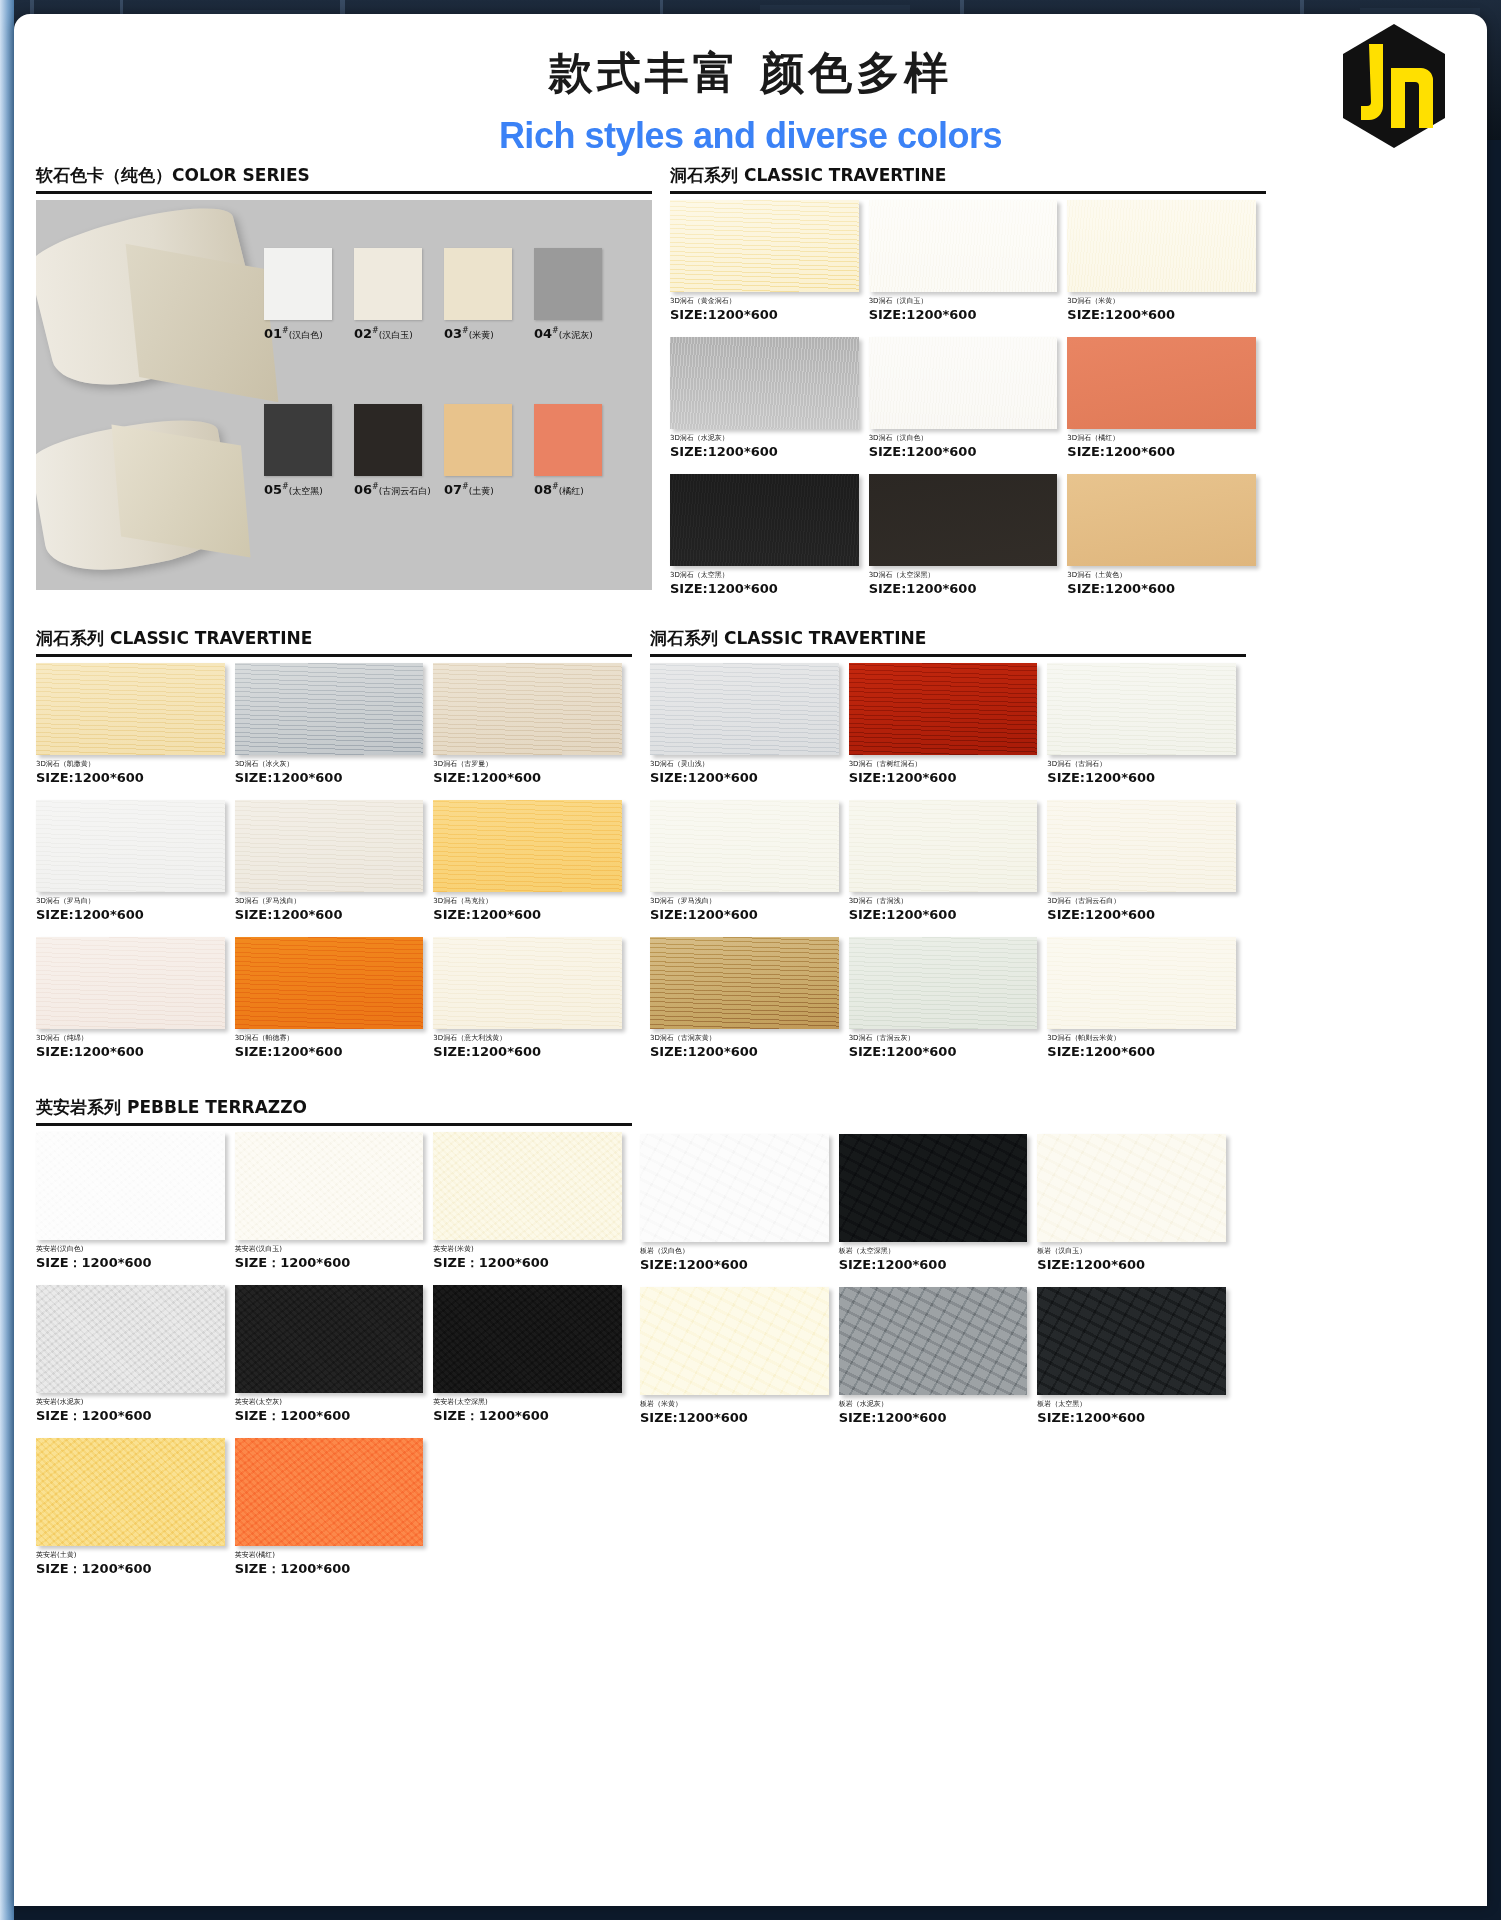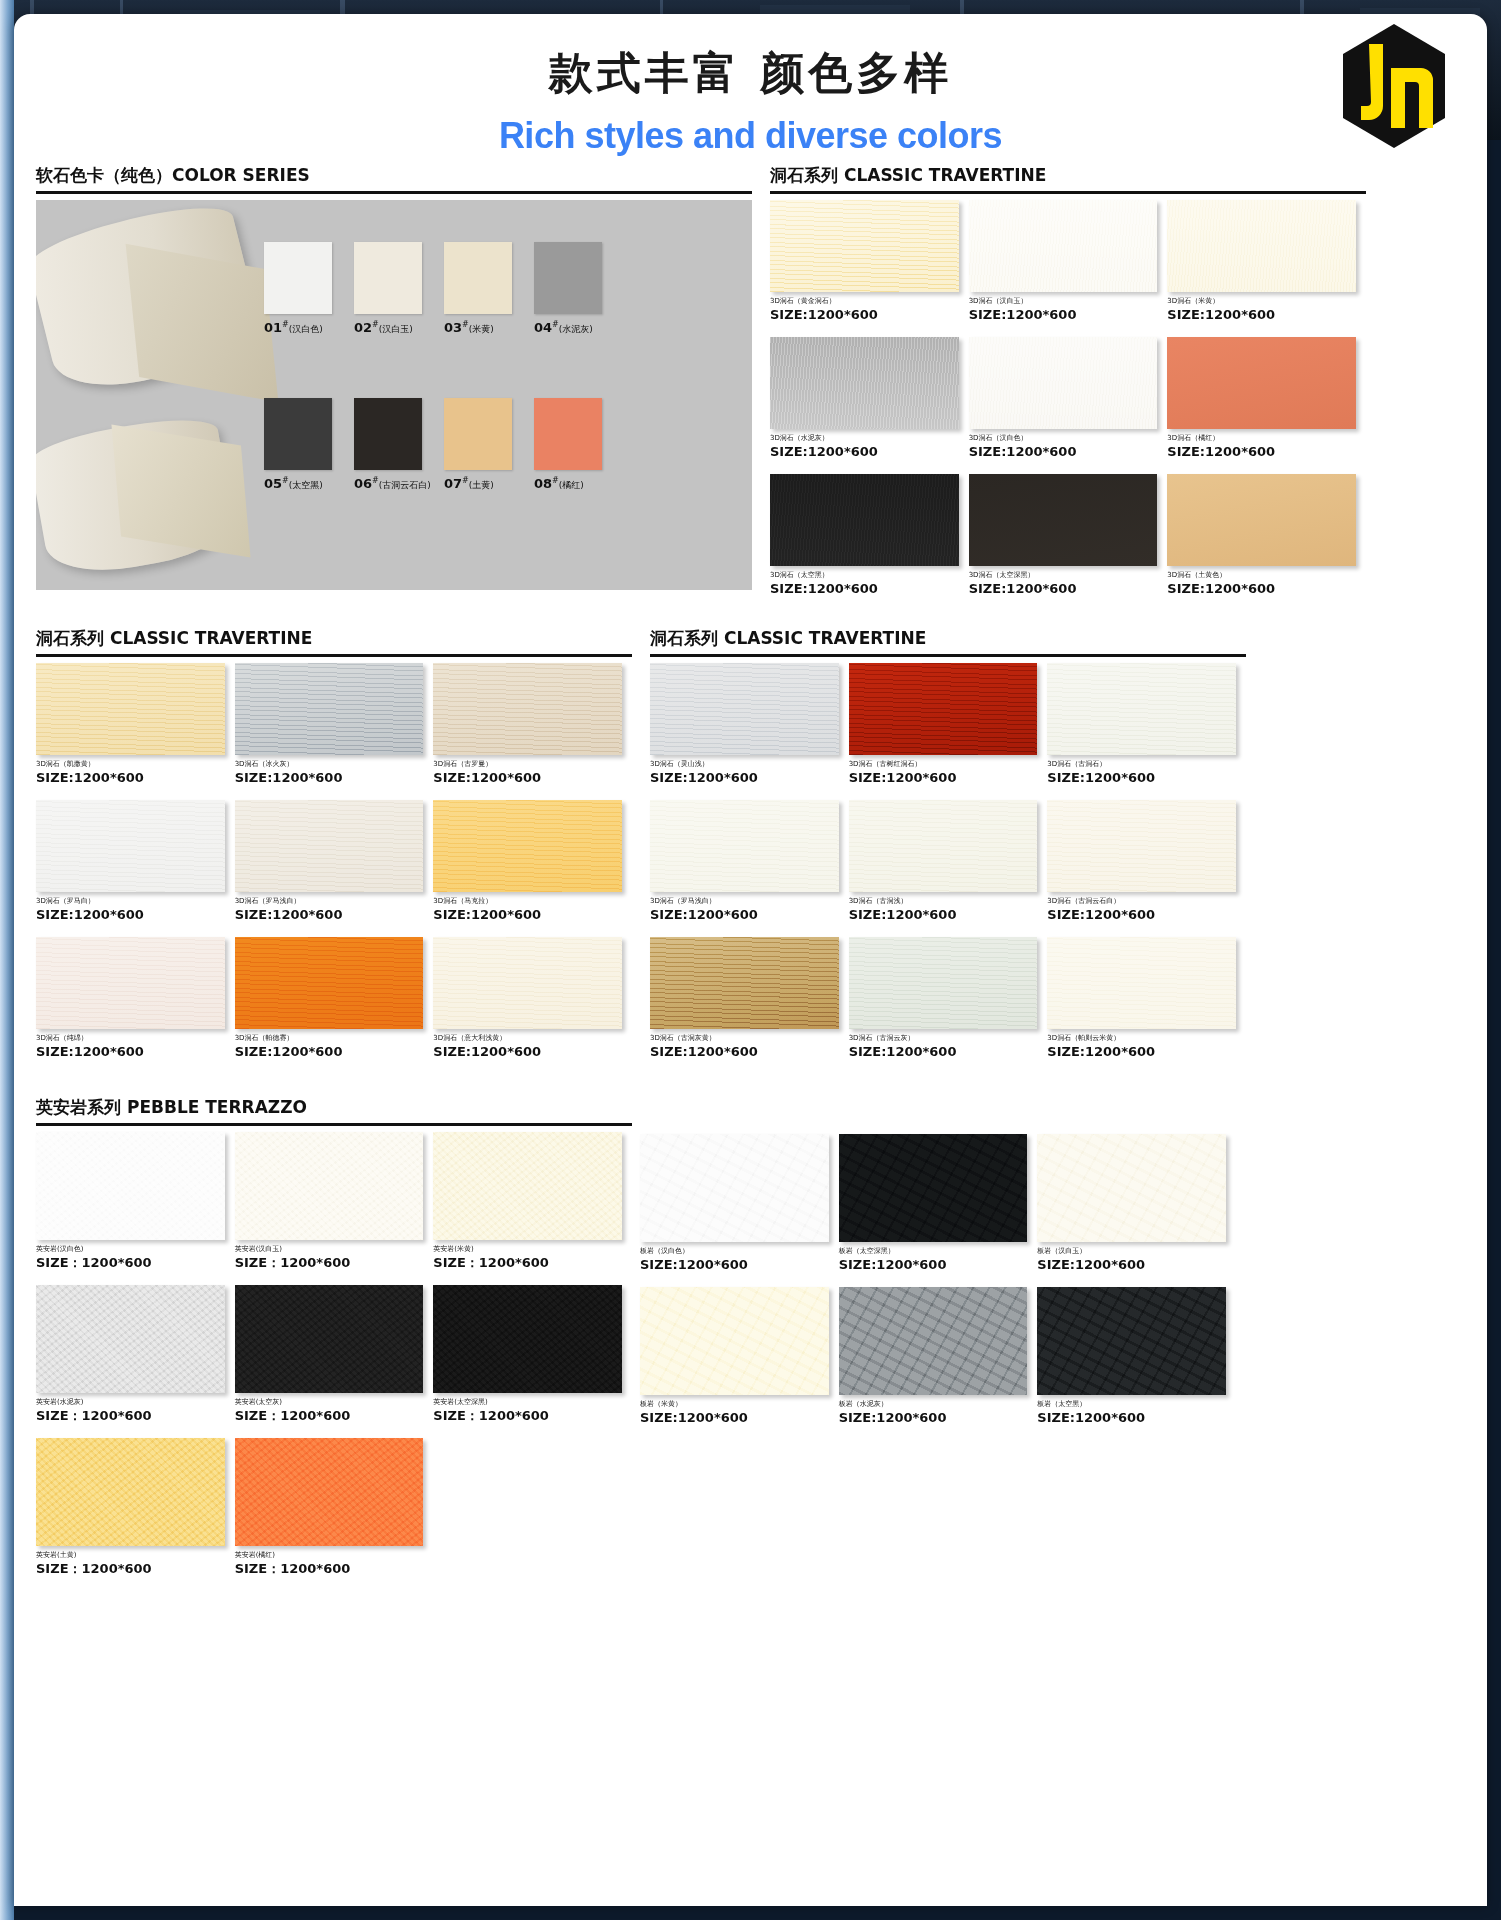--- a/index.html
+++ b/index.html
@@ -47,28 +47,28 @@
   .logo svg{ width:100%; height:100%; display:block; }
   
   .sec-head{ margin-bottom:6px; }
   .sec-head .txt{
     font-size:17px; font-weight:bold; color:#111; white-space:nowrap;
     font-family:"DejaVu Sans", sans-serif; padding-bottom:4px;
   }
   .sec-head .rule{ height:3px; background:#111; }
   
   .cols{ display:flex; gap:18px; padding:0 22px; }
-  .col-left{ width:716px; }
+  .col-left{ width:616px; }
   .col-right{ width:596px; }
   .colorpanel{
     background:#c3c3c3; height:390px; position:relative; overflow:hidden;
   }
   .roll{ position:absolute; }
   .swatchgrid{
-    position:absolute; left:228px; top:42px; width:360px;
+    position:absolute; left:228px; top:48px; width:360px;
   }
   .srow{ display:flex; gap:22px; }
   .srow + .srow{ margin-top:62px; }
   .sw{ width:68px; }
   .sw .chip{ width:68px; height:72px; box-shadow:1px 1px 2px rgba(0,0,0,.18); }
   .sw .cap{
     margin-top:6px; font-size:11px; color:#111; white-space:nowrap;
     font-family:"DejaVu Sans", sans-serif; text-align:left;
   }
   .sw .cap b{ font-size:13px; font-weight:bold; }

